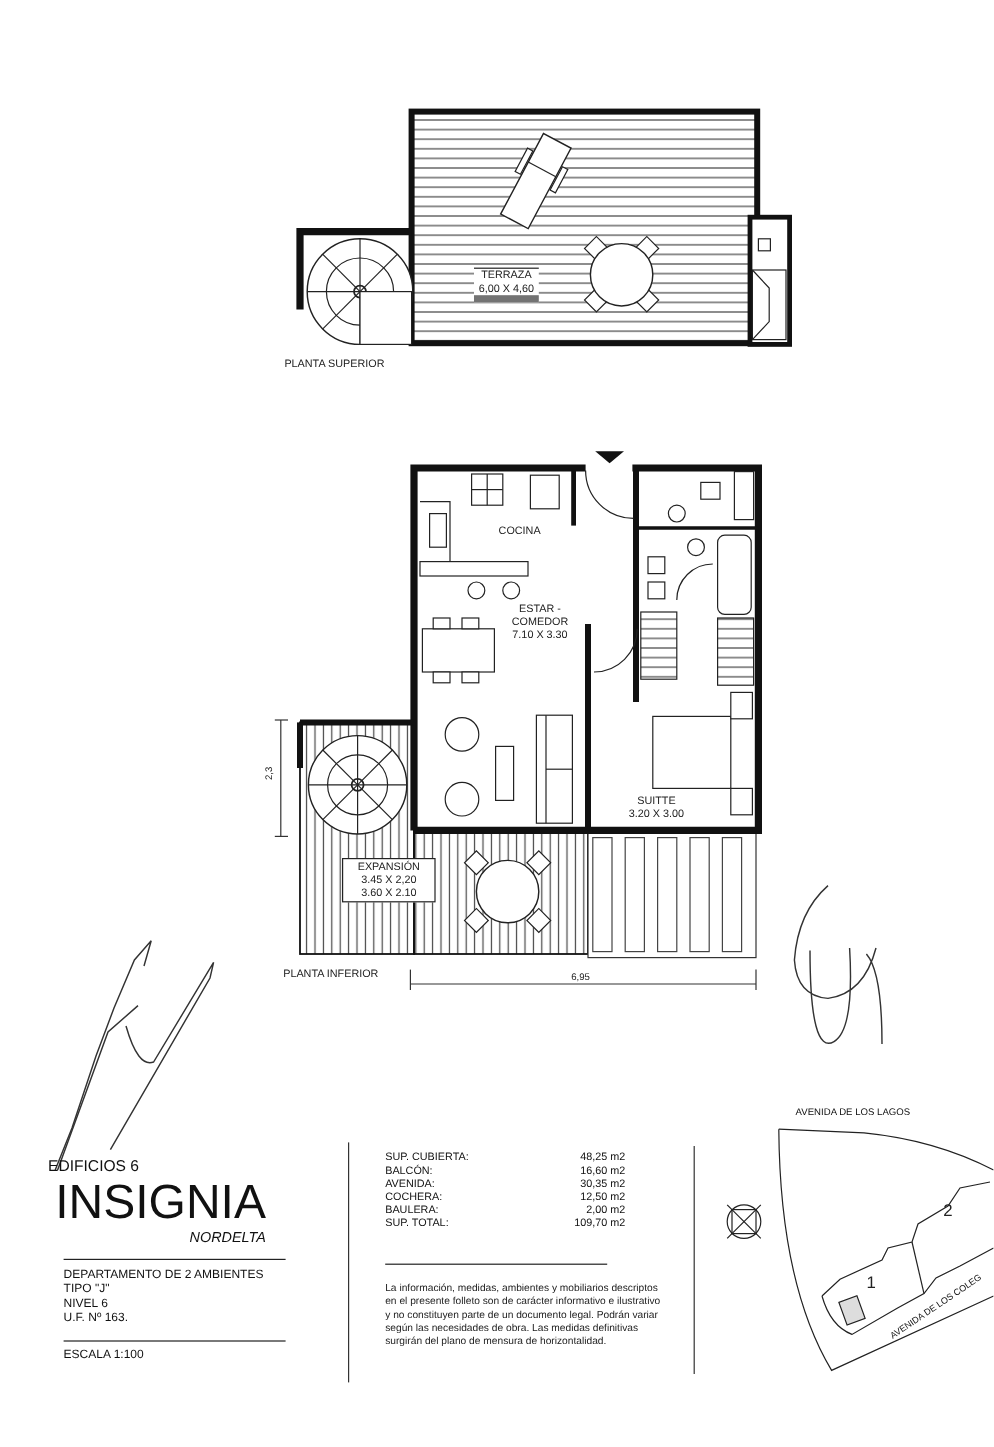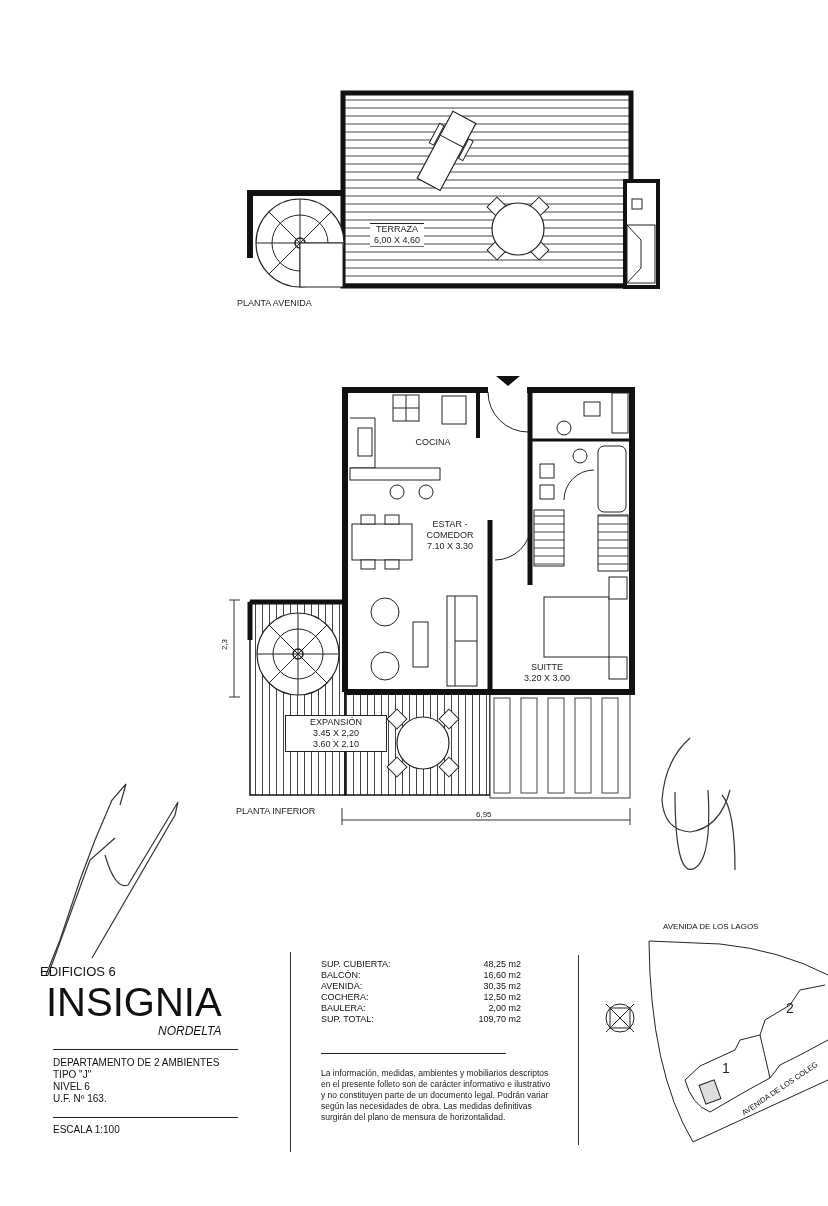--- a/index.html
+++ b/index.html
@@ -189,39 +189,39 @@
     <rect x="610" y="1008" width="20" height="20"></rect>
     <path d="M649 941 L720 944 Q780 950 828 975"></path>
     <path d="M649 941 Q650 1070 693 1142 L828 1080"></path>
     <path d="M685 1080 L700 1066 L735 1050 L740 1040 L760 1035 L765 1020 L790 1005 L800 990 L825 985"></path>
     <path d="M685 1080 Q692 1105 710 1112 L748 1090 L770 1078 L780 1065 L800 1055 L828 1040"></path>
     <line x1="760" y1="1035" x2="770" y2="1078"></line>
     <rect x="702" y="1082" width="16" height="20" fill="#ddd" transform="rotate(-20 710 1092)"></rect>
   </g>
 </svg>
 
-<div class="room" style="left:370px;top:223px;width:54px;border-top:1px solid #222;border-bottom:1px solid #737373;">
+<div class="room" style="left:395px;top:223px;width:54px;border-top:1px solid #222;border-bottom:6px solid #737373;">
   <div>TERRAZA</div>
   <div>6,00 X 4,60</div>
 </div>
-<div class="lbl" style="left:237px;top:298px;">PLANTA AVENIDA</div>
+<div class="lbl" style="left:237px;top:298px;">PLANTA SUPERIOR</div>
 
 <div class="room" style="left:408px;top:437px;width:50px;background:transparent;">
   <div>COCINA</div>
 </div>
-<div class="room" style="left:420px;top:519px;width:60px;background:transparent;">
+<div class="room" style="left:420px;top:502px;width:60px;background:transparent;">
   <div>ESTAR -</div>
   <div>COMEDOR</div>
   <div>7.10 X 3.30</div>
 </div>
 <div class="room" style="left:514px;top:662px;width:66px;background:transparent;">
   <div>SUITTE</div>
   <div>3.20 X 3.00</div>
 </div>
-<div class="room" style="left:285px;top:715px;width:68px;border:1px solid #222;padding:1px 16px;">
+<div class="room" style="left:285px;top:715px;width:68px;border:1px solid #222;padding:1px 4px;">
   <div>EXPANSIÓN</div>
   <div>3.45 X 2,20</div>
   <div>3.60 X 2.10</div>
 </div>
 <div class="lbl" style="left:219px;top:640px;font-size:8px;transform:rotate(-90deg);">2,3</div>
 <div class="lbl" style="left:476px;top:810px;font-size:8px;text-align:center;">6,95</div>
 <div class="lbl" style="left:236px;top:806px;">PLANTA INFERIOR</div>
 
 <div class="title-ed">EDIFICIOS 6</div>
 <div class="title-big">INSIGNIA</div>

